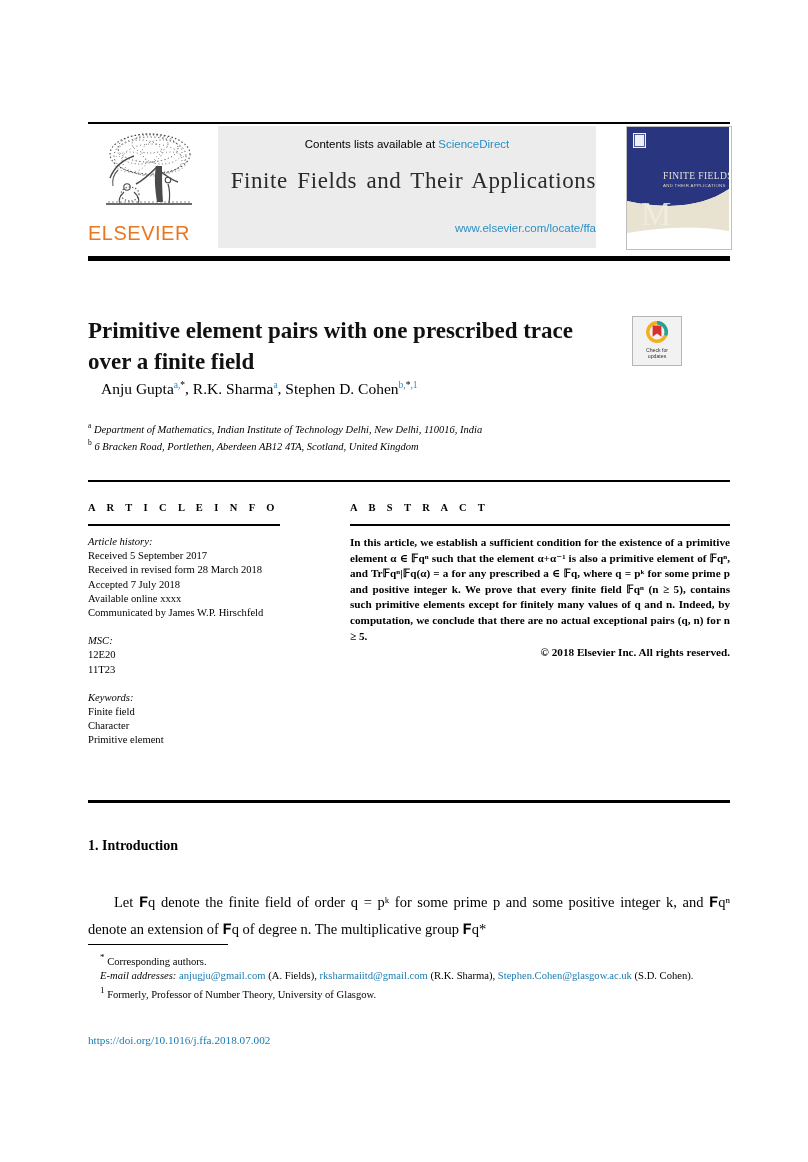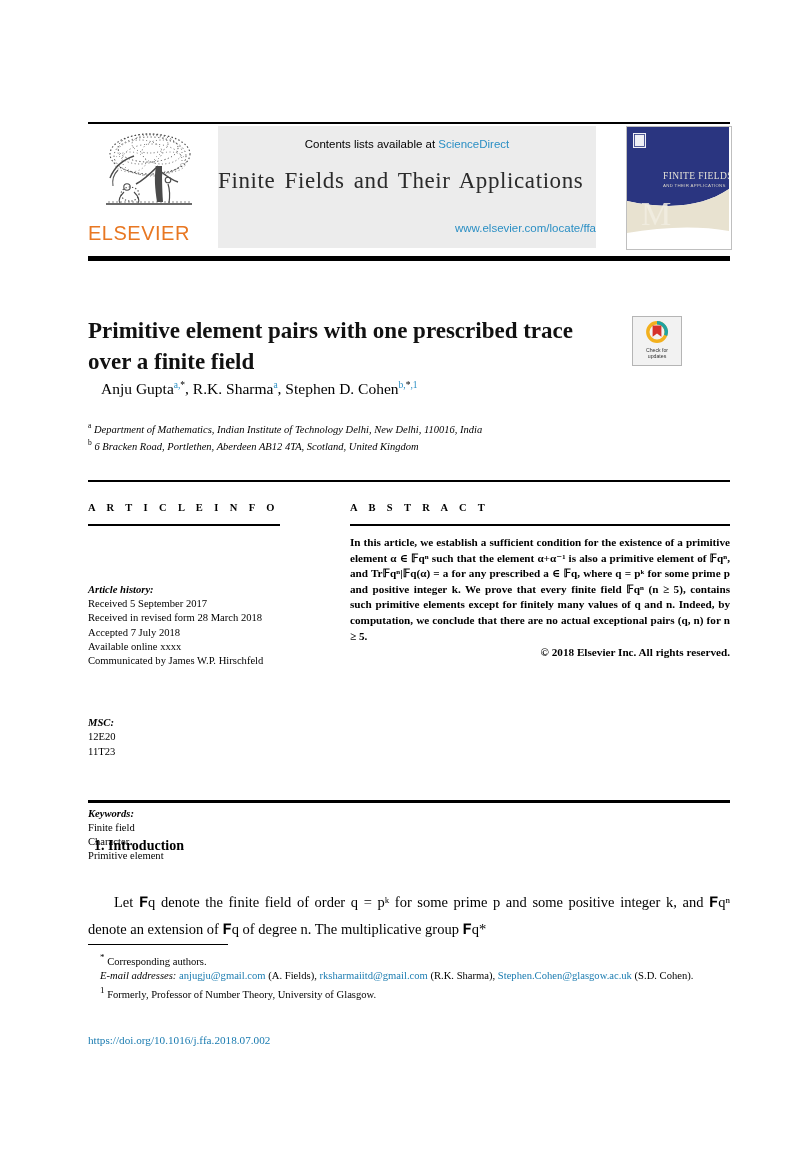--- a/index.html
+++ b/index.html
@@ -78,21 +78,21 @@
     text-align: center;
     font-family: "Liberation Sans", sans-serif;
     font-size: 11.5px;
     color: #000;
   }
   .contents-line .sd { color: #2b8fc4; }
   .journal-title {
     position: absolute;
     left: 0; top: 42px;
     width: 378px;
-    text-align: left;
+    text-align: right;
     font-family: "Liberation Serif", serif;
     font-size: 23px;
     color: #2b2b2b;
     letter-spacing: .6px;
     word-spacing: 3px;
   }
   .journal-url {
     position: absolute;
     left: 0; top: 96px;
     width: 378px;
@@ -196,21 +196,21 @@
     height: 1.5px;
     background: #000;
   }
   .info-col {
     position: absolute;
     left: 88px; top: 535px;
     width: 196px;
     font-size: 10.6px;
     line-height: 14.2px;
   }
-  .info-col .lbl { font-style: italic; font-weight: bold; margin-top: 48px; }
+  .info-col .lbl { font-style: italic; font-weight: normal; }
   .info-block { margin-bottom: 14px; }
   .abstract {
     position: absolute;
     left: 350px; top: 535px;
     width: 380px;
     font-size: 11.2px;
     line-height: 15.6px;
     text-align: justify;
     font-weight: bold;
   }
@@ -226,21 +226,20 @@
     height: 2.5px;
     background: #000;
   }
 
   
   .sec-head {
     position: absolute;
     left: 88px; top: 838px;
     font-size: 14px;
     font-weight: bold;
-    margin-left: 6px;
   }
   .body-para {
     position: absolute;
     left: 88px; top: 874px;
     width: 642px;
     font-size: 14.5px;
     line-height: 27px;
     text-align: justify;
     text-indent: 26px;
   }

